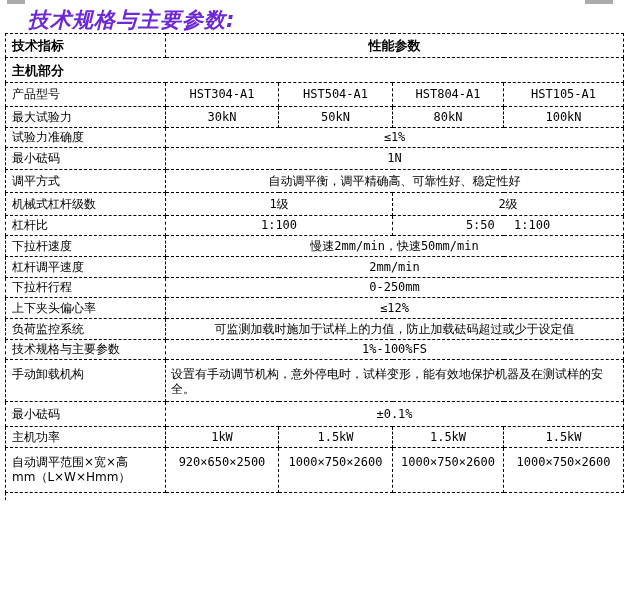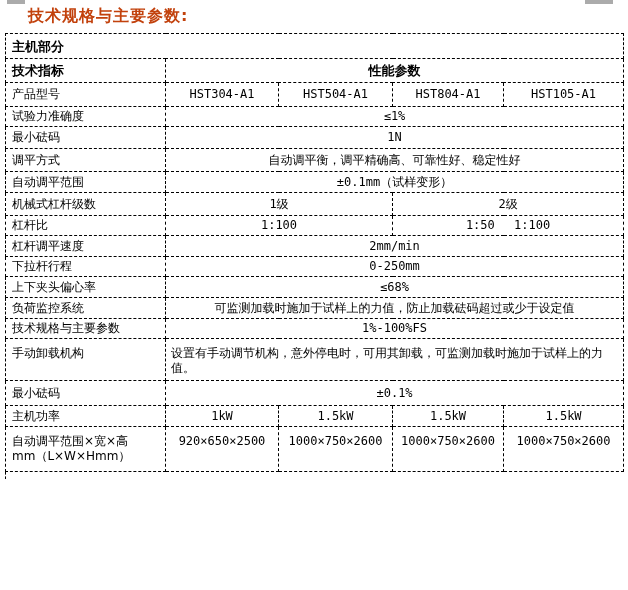--- a/index.html
+++ b/index.html
@@ -1,22 +1,22 @@
 <!DOCTYPE html>
 <html><head>
 <meta charset="utf-8">
 <style>
   html,body{margin:0;padding:0;background:#fff;}
   #screen{position:relative;width:628px;height:590px;background:#fff;overflow:hidden;
           font-family:"DejaVu Sans",sans-serif;color:#000;}
   .handle{position:absolute;top:0;height:4px;background:#ababab;}
   #handle-l{left:7px;width:18px;}
   #handle-r{left:585px;width:28px;}
-  .title{position:absolute;left:28px;top:6px;font-size:16px;font-weight:bold;
-         letter-spacing:1px;color:#c2410c;}
+  .title{position:absolute;left:28px;top:6px;font-size:21px;font-weight:bold;
+         letter-spacing:1px;color:#6d28d9;font-style:italic;}
   table{position:absolute;left:5px;top:33px;width:618px;border-collapse:collapse;
         table-layout:fixed;}
   td{border:1px dashed #000;font-size:12px;line-height:15px;color:#000;
      padding:1px 3px;overflow:hidden;vertical-align:middle;}
   .lbl{text-align:left;padding-left:6px;font-family:"DejaVu Sans",sans-serif;}
   .val{text-align:center;font-family:"DejaVu Sans Mono","DejaVu Sans",monospace;}
   .bold{font-weight:bold;font-size:13px;}
   .vtop{vertical-align:top;padding-top:7px;}
   .leftval{text-align:left;padding-left:5px;}
   .pcell{border:none;border-top:1px dashed #000;border-left:1px dashed #000;}
@@ -32,84 +32,91 @@
 
   <table>
     <colgroup>
       <col style="width:160px">
         <col style="width:113px">
         <col style="width:114px">
       <col style="width:111px">
         <col style="width:120px">
     </colgroup>
     <tbody>
-      <tr style="height:25px">
-        <td class="lbl bold" colspan="5">主机部分</td>
-      </tr>
       <tr style="height:24px">
         <td class="lbl bold">技术指标</td>
         <td class="val bold" colspan="4">性能参数</td>
+      </tr>
+      <tr style="height:25px">
+        <td class="lbl bold" colspan="5">主机部分</td>
       </tr>
 
       <tr style="height:24px">
         <td class="lbl">产品型号</td>
         <td class="val">HST304-A1</td>
         <td class="val">HST504-A1</td>
         <td class="val">HST804-A1</td>
         <td class="val">HST105-A1</td>
+      </tr>
+      <tr style="height:21px">
+        <td class="lbl">最大试验力</td>
+        <td class="val">30kN</td>
+        <td class="val">50kN</td>
+        <td class="val">80kN</td>
+        <td class="val">100kN</td>
       </tr>
       <tr style="height:20px">
         <td class="lbl">试验力准确度</td>
         <td class="val" colspan="4">≤1%</td>
       </tr>
       <tr style="height:22px">
         <td class="lbl">最小砝码</td>
         <td class="val" colspan="4">1N</td>
       </tr>
       <tr style="height:23px">
         <td class="lbl">调平方式</td>
         <td class="val" colspan="4">自动调平衡，调平精确高、可靠性好、稳定性好</td>
       </tr>
-      <tr style="height:21px">
-        <td class="lbl">自动调平范围</td>
-        <td class="val" colspan="4">±0.1mm（试样变形）</td>
-      </tr>
       <tr style="height:23px">
         <td class="lbl">机械式杠杆级数</td>
         <td class="val" colspan="2">1级</td>
         <td class="val" colspan="2">2级</td>
       </tr>
       <tr style="height:20px">
         <td class="lbl">杠杆比</td>
         <td class="val" colspan="2">1:100</td>
-        <td class="val" colspan="2">1:50　 1:100</td>
+        <td class="val" colspan="2">5:50　 1:100</td>
+      </tr>
+      <tr style="height:21px">
+        <td class="lbl">下拉杆速度</td>
+        <td class="val" colspan="4">慢速2mm/min，快速50mm/min</td>
       </tr>
       <tr style="height:21px">
         <td class="lbl">杠杆调平速度</td>
         <td class="val" colspan="4">2mm/min</td>
       </tr>
       <tr style="height:20px">
         <td class="lbl">下拉杆行程</td>
         <td class="val" colspan="4">0-250mm</td>
       </tr>
       <tr style="height:21px">
         <td class="lbl">上下夹头偏心率</td>
-        <td class="val" colspan="4">≤68%</td>
+        <td class="val" colspan="4">≤12%</td>
       </tr>
       <tr style="height:21px">
         <td class="lbl">负荷监控系统</td>
         <td class="val" colspan="4">可监测加载时施加于试样上的力值，防止加载砝码超过或少于设定值</td>
       </tr>
       <tr style="height:20px">
         <td class="lbl">技术规格与主要参数</td>
         <td class="val" colspan="4">1%-100%FS</td>
       </tr>
       <tr style="height:42px">
         <td class="lbl vtop">手动卸载机构</td>
-        <td class="val leftval vtop" colspan="4">设置有手动调节机构，意外停电时，可用其卸载，可监测加载时施加于试样上的力值。</td>
+        <td class="val leftval vtop" colspan="4">设置有手动调节机构，意外停电时，试样变形，能有效地保护机器及在测试样的安全。</td>
       </tr>
       <tr style="height:25px">
         <td class="lbl">最小砝码</td>
         <td class="val" colspan="4">±0.1%</td>
       </tr>
       <tr style="height:21px">
         <td class="lbl">主机功率</td>
         <td class="val">1kW</td>
         <td class="val">1.5kW</td>
         <td class="val">1.5kW</td>

